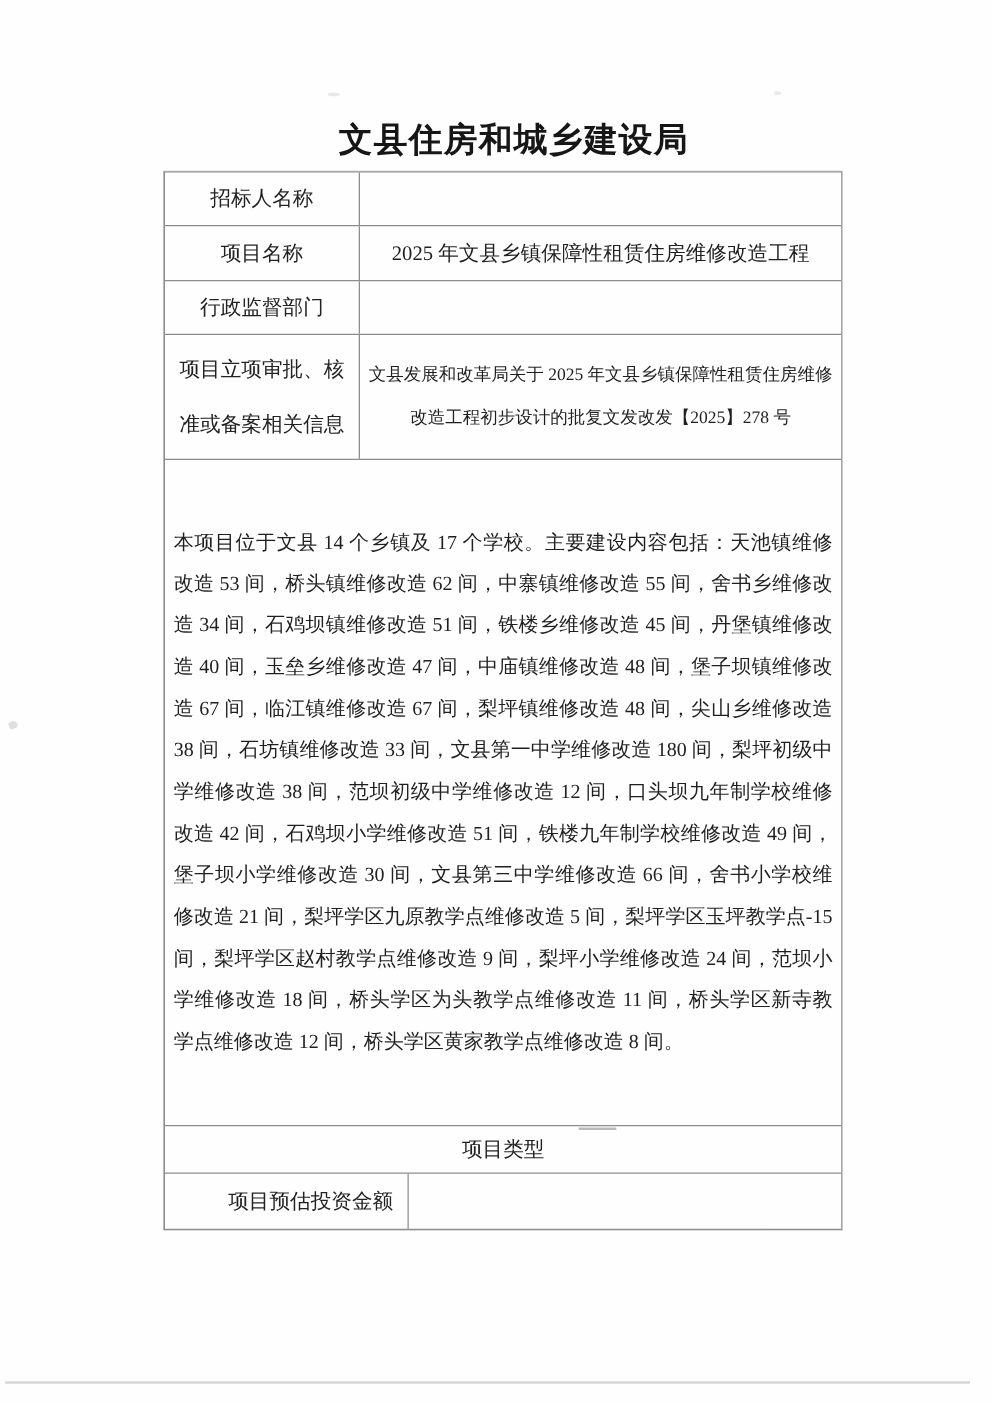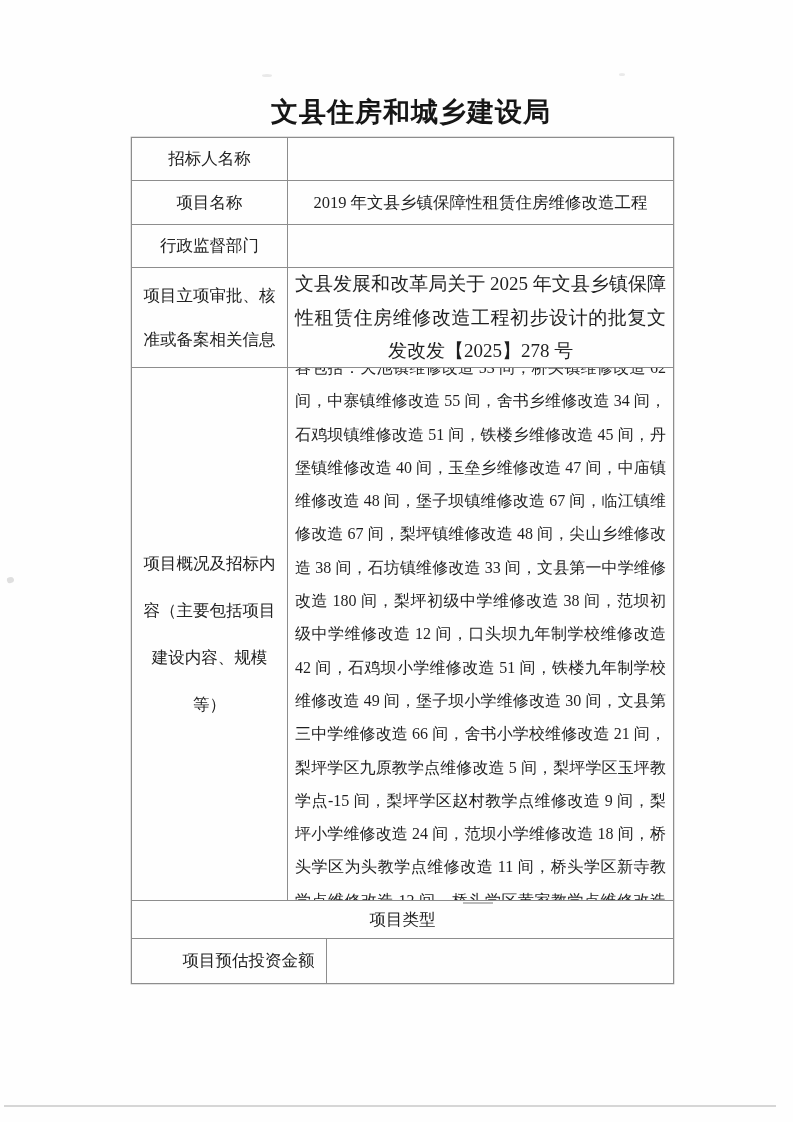--- a/index.html
+++ b/index.html
@@ -77,21 +77,21 @@
     text-align: center;
   }
   .vtext.justify {
     text-align: justify;
     font-size: 16px;
     line-height: 33.3px;
   }
   .vtext.justify-center {
     text-align: justify;
     text-align-last: center;
-    font-size: 19px;
+    font-size: 14px;
     line-height: 33.4px;
   }
   
   .scan-bottom-line {
     position: absolute;
     left: 4px;
     top: 1105px;
     width: 772px;
     height: 2px;
     background: #d6d6d6;
@@ -146,37 +146,36 @@
 
   <div class="bid-table">
 
     <div class="trow r1">
       <div class="cell cell-label">招标人名称</div>
     </div>
 
     <div class="trow r2">
       <div class="cell cell-label">项目名称</div>
       <div class="cell cell-value">
-        <div class="vtext">2019 年文县乡镇保障性租赁住房维修改造工程</div>
+        <div class="vtext">2025 年文县乡镇保障性租赁住房维修改造工程</div>
       </div>
     </div>
 
     <div class="trow r3">
       <div class="cell cell-label">行政监督部门</div>
     </div>
 
     <div class="trow r4">
       <div class="cell cell-label">项目立项审批、核准或备案相关信息</div>
       <div class="cell cell-value">
         <div class="vtext justify-center">文县发展和改革局关于 2025 年文县乡镇保障性租赁住房维修改造工程初步设计的批复文发改发【2025】278 号</div>
       </div>
     </div>
 
     <div class="trow r5">
-      <div class="cell cell-label">项目概况及招标内容（主要包括项目建设内容、规模等）</div>
       <div class="cell cell-value">
         <div class="vtext justify">本项目位于文县 14 个乡镇及 17 个学校。主要建设内容包括：天池镇维修改造 53 间，桥头镇维修改造 62 间，中寨镇维修改造 55 间，舍书乡维修改造 34 间，石鸡坝镇维修改造 51 间，铁楼乡维修改造 45 间，丹堡镇维修改造 40 间，玉垒乡维修改造 47 间，中庙镇维修改造 48 间，堡子坝镇维修改造 67 间，临江镇维修改造 67 间，梨坪镇维修改造 48 间，尖山乡维修改造 38 间，石坊镇维修改造 33 间，文县第一中学维修改造 180 间，梨坪初级中学维修改造 38 间，范坝初级中学维修改造 12 间，口头坝九年制学校维修改造 42 间，石鸡坝小学维修改造 51 间，铁楼九年制学校维修改造 49 间，堡子坝小学维修改造 30 间，文县第三中学维修改造 66 间，舍书小学校维修改造 21 间，梨坪学区九原教学点维修改造 5 间，梨坪学区玉坪教学点-15 间，梨坪学区赵村教学点维修改造 9 间，梨坪小学维修改造 24 间，范坝小学维修改造 18 间，桥头学区为头教学点维修改造 11 间，桥头学区新寺教学点维修改造 12 间，桥头学区黄家教学点维修改造 8 间。</div>
       </div>
     </div>
 
     <div class="trow r6">
       <div class="cell cell-value">
         <div class="vtext">项目类型</div>
       </div>
     </div>

